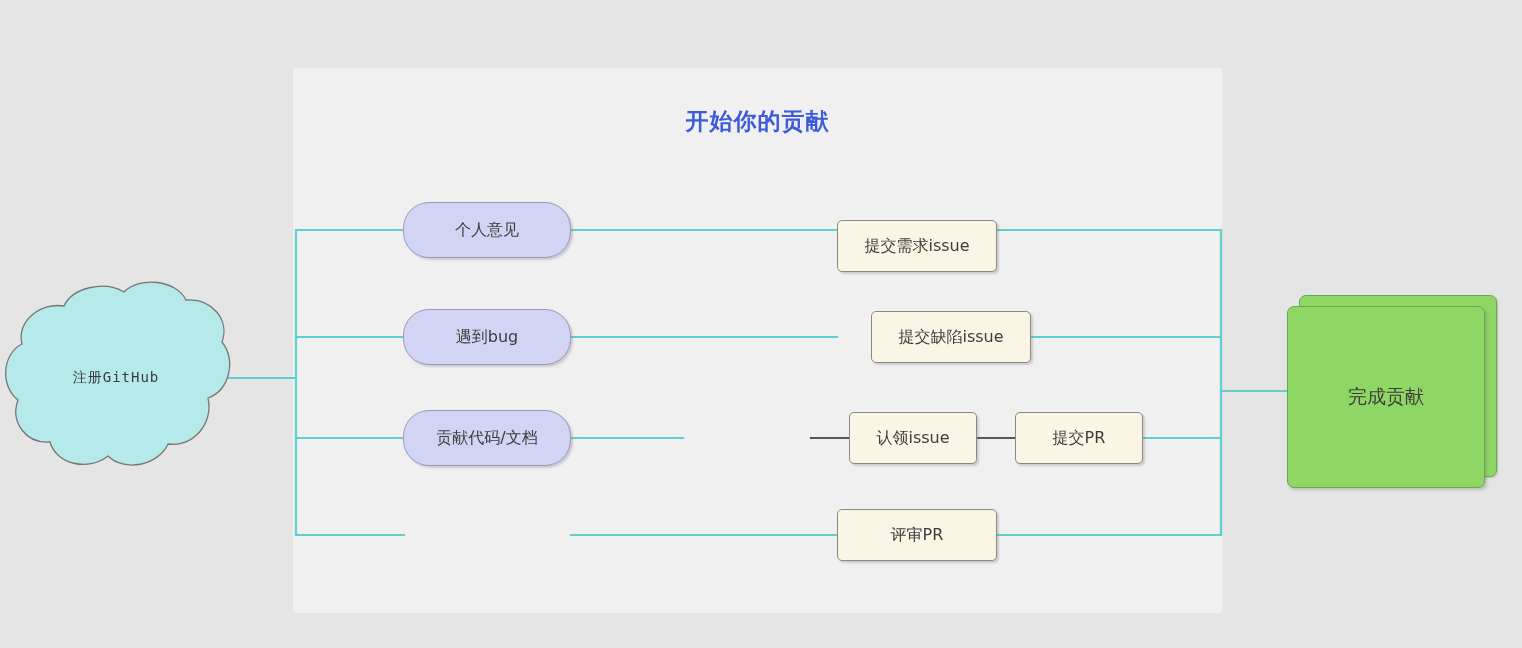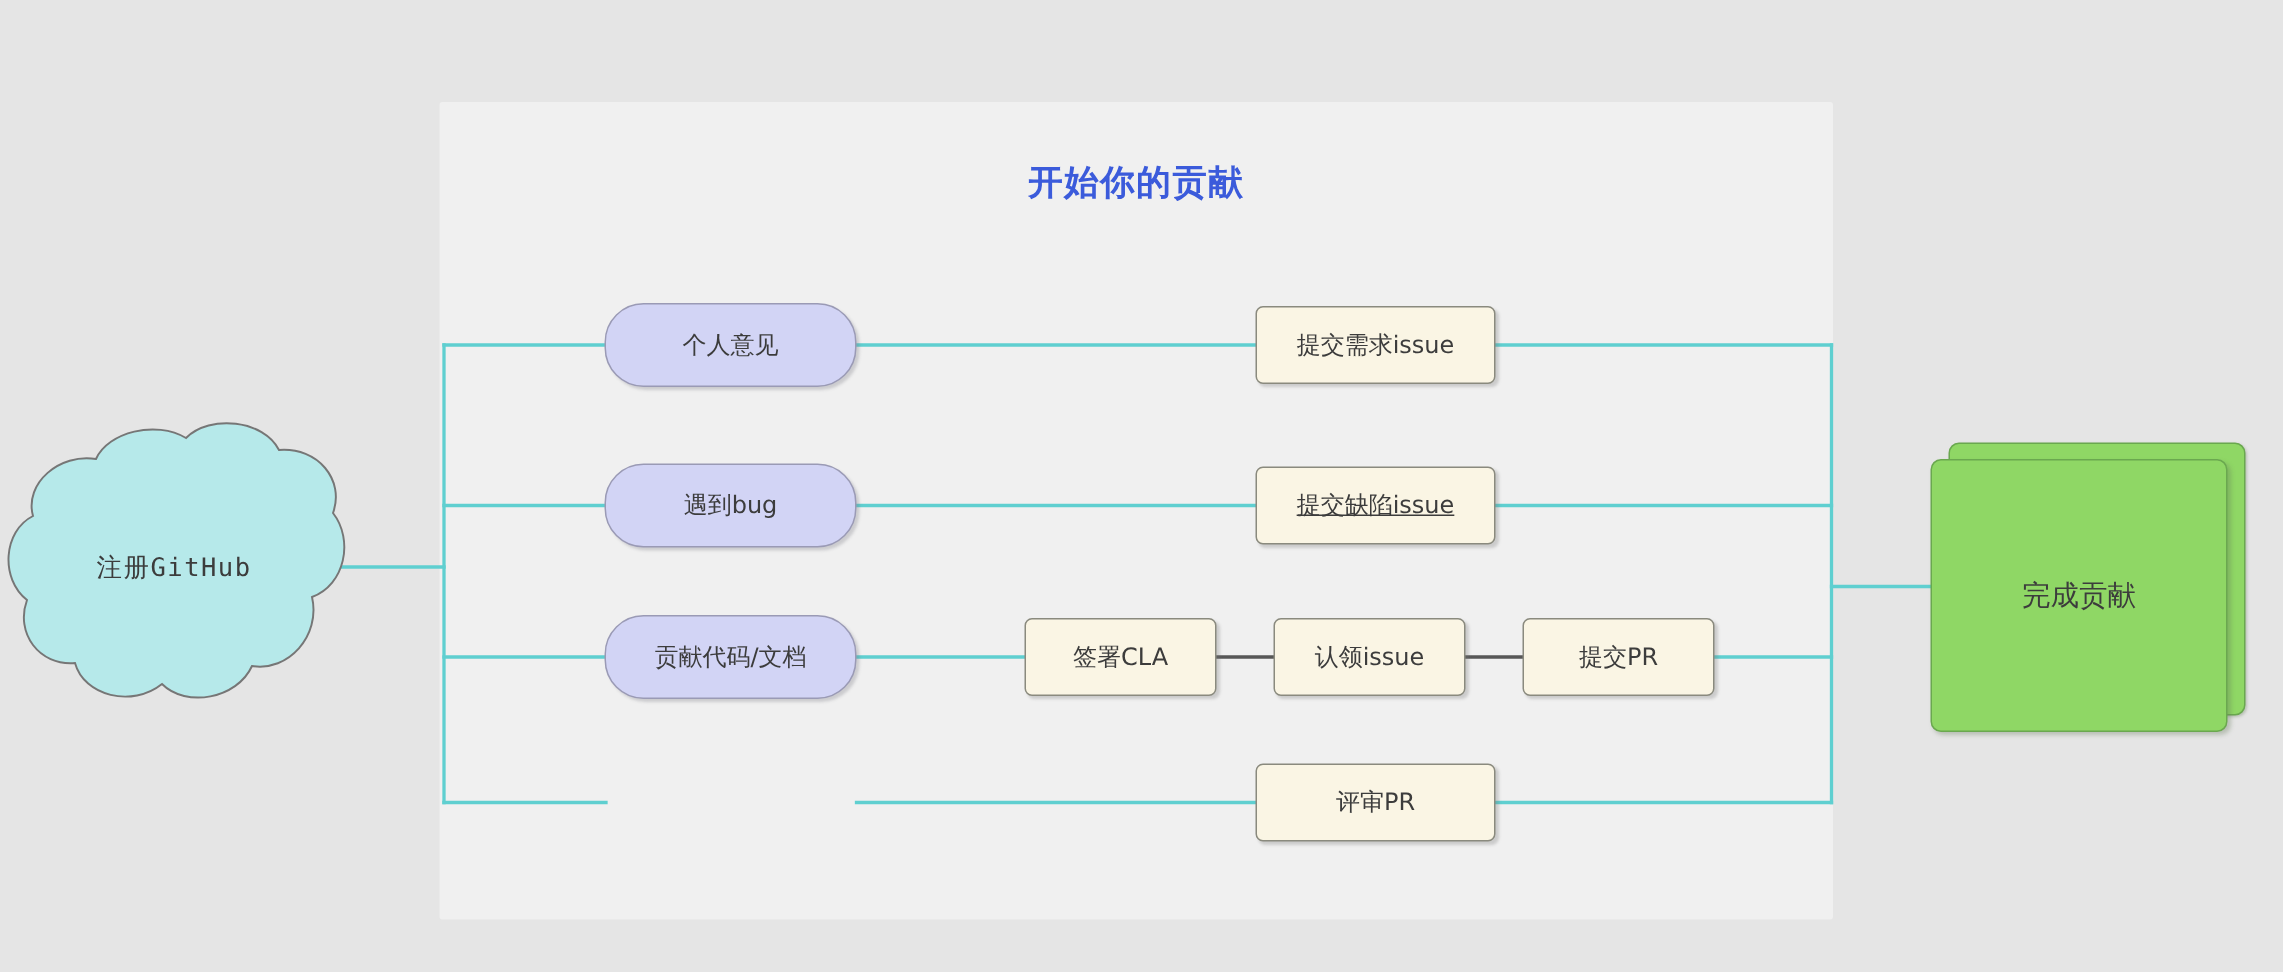--- a/index.html
+++ b/index.html
@@ -72,21 +72,21 @@
   .cloud-label {
     position: absolute;
     left: 0px;
     top: 279px;
     width: 232px;
     height: 198px;
     display: flex;
     align-items: center;
     justify-content: center;
     color: #3c3c3c;
-    font-size: 17px;
+    font-size: 14px;
     letter-spacing: 1px;
     font-family: "DejaVu Sans Mono", "DejaVu Sans", monospace;
   }
   .stack-back {
     position: absolute;
     left: 1299px;
     top: 295px;
     width: 196px;
     height: 180px;
     background: #8fd765;
@@ -166,24 +166,23 @@
   </svg>
 
   <div class="panel-title">开始你的贡献</div>
 
   <div class="cloud-label">注册GitHub</div>
 
   <div class="node node-purple" style="left:403px; top:202px; width:168px; height:56px;">个人意见</div>
   <div class="node node-purple" style="left:403px; top:309px; width:168px; height:56px;">遇到bug</div>
   <div class="node node-purple" style="left:403px; top:410px; width:168px; height:56px;">贡献代码/文档</div>
 
-  <div class="node node-cream" style="left:837px; top:204px; width:160px; height:52px;">提交需求issue</div>
-  <div class="node node-cream" style="left:837px; top:311px; width:160px; height:52px;text-decoration:underline;">提交缺陷issue</div>
+  <div class="node node-cream" style="left:837px; top:220px; width:160px; height:52px;">提交需求issue</div>
+  <div class="node node-cream" style="left:871px; top:311px; width:160px; height:52px;">提交缺陷issue</div>
 
-  <div class="node node-cream" style="left:683px; top:412px; width:128px; height:52px;">签署CLA</div>
   <div class="node node-cream" style="left:849px; top:412px; width:128px; height:52px;">认领issue</div>
   <div class="node node-cream" style="left:837px; top:509px; width:160px; height:52px;">评审PR</div>
 
   <div class="node node-cream" style="left:1015px; top:412px; width:128px; height:52px;">提交PR</div>
 
   <div class="stack-back"></div>
   <div class="stack-front">完成贡献</div>
 
 </div>
 

